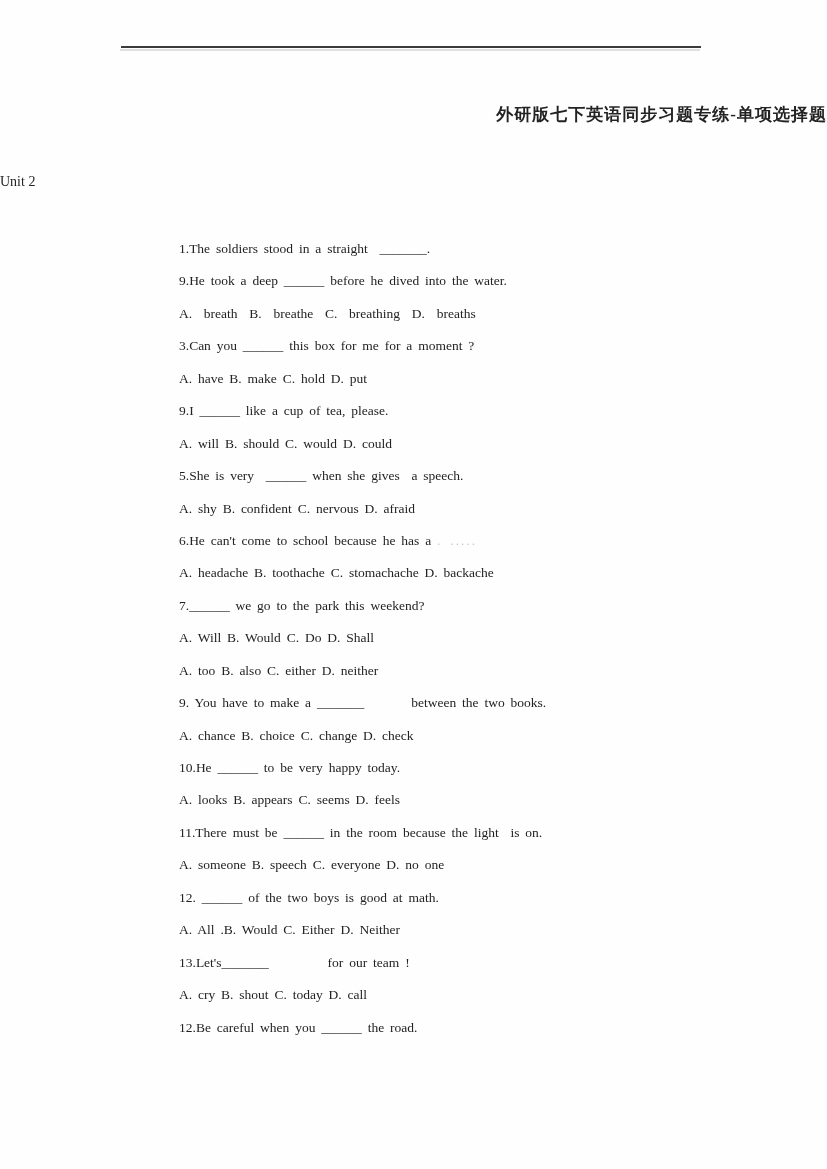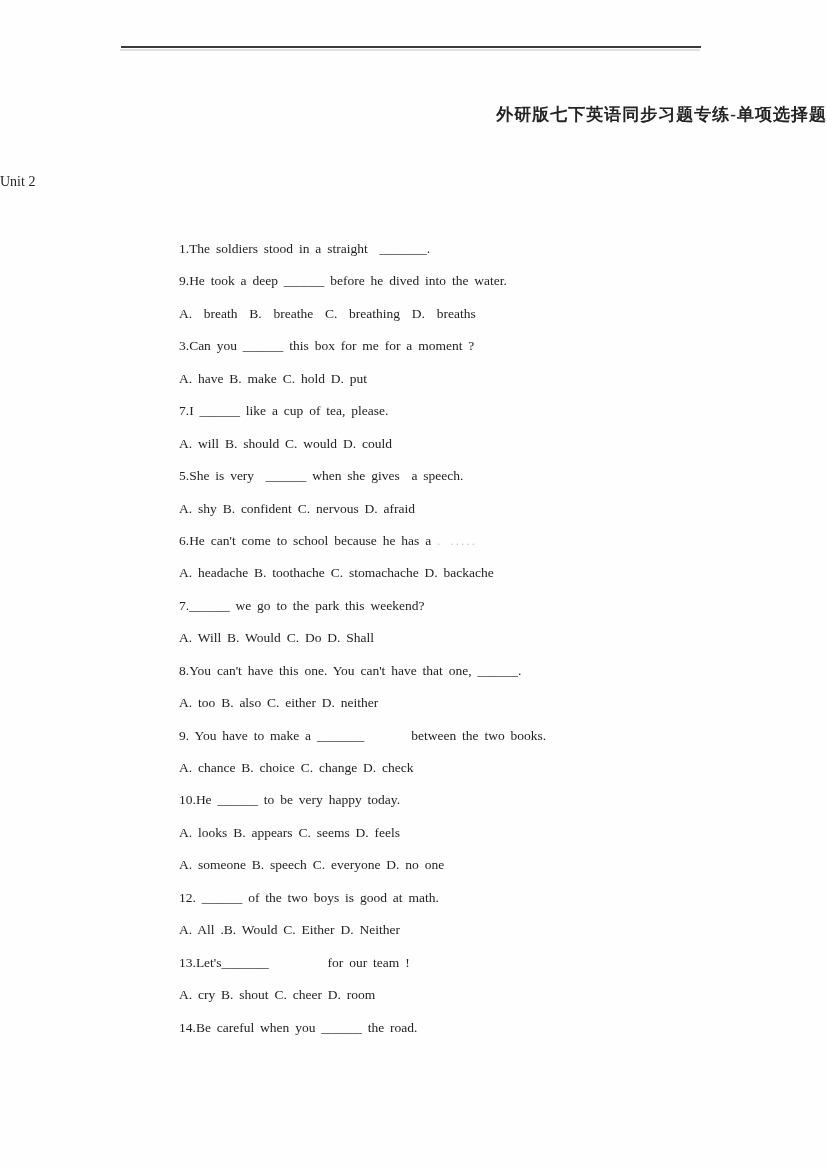--- a/index.html
+++ b/index.html
@@ -67,34 +67,34 @@
 <div class="page">
   <div class="top-rule"></div>
   <div class="doc-title">外研版七下英语同步习题专练-单项选择题</div>
   <div class="doc-subtitle">Unit 2</div>
   <div class="doc-lines">
       <div class="line"><span>1.The soldiers stood in a straight  _______.</span></div>
       <div class="line"><span>9.He took a deep ______ before he dived into the water.</span></div>
       <div class="line"><span>A.  breath  B.  breathe  C.  breathing  D.  breaths</span></div>
       <div class="line"><span>3.Can you ______ this box for me for a moment ?</span></div>
       <div class="line"><span>A. have B. make C. hold D. put</span></div>
-      <div class="line"><span>7.I ______ like a cup of tea, please.</span></div>
+      <div class="line"><span>9.I ______ like a cup of tea, please.</span></div>
       <div class="line"><span>A. will B. should C. would D. could</span></div>
       <div class="line"><span>5.She is very  ______ when she gives  a speech.</span></div>
       <div class="line"><span>A. shy B. confident C. nervous D. afraid</span></div>
       <div class="line"><span>6.He can't come to school because he has a </span><span class="faint">. .....</span></div>
       <div class="line"><span>A. headache B. toothache C. stomachache D. backache</span></div>
       <div class="line"><span>7.______ we go to the park this weekend?</span></div>
       <div class="line"><span>A. Will B. Would C. Do D. Shall</span></div>
-      <div class="line"><span>8.You can't have this one. You can't have that one, ______.</span></div>
       <div class="line"><span>A. too B. also C. either D. neither</span></div>
       <div class="line"><span>9. You have to make a _______        between the two books.</span></div>
       <div class="line"><span>A. chance B. choice C. change D. check</span></div>
       <div class="line"><span>10.He ______ to be very happy today.</span></div>
       <div class="line"><span>A. looks B. appears C. seems D. feels</span></div>
+      <div class="line"><span>11.There must be ______ in the room because the light  is on.</span></div>
       <div class="line"><span>A. someone B. speech C. everyone D. no one</span></div>
       <div class="line"><span>12. ______ of the two boys is good at math.</span></div>
       <div class="line"><span>A. All .B. Would C. Either D. Neither</span></div>
       <div class="line"><span>13.Let's_______          for our team !</span></div>
-      <div class="line"><span>A. cry B. shout C. cheer D. room</span></div>
-      <div class="line"><span>14.Be careful when you ______ the road.</span></div>
+      <div class="line"><span>A. cry B. shout C. today D. call</span></div>
+      <div class="line"><span>12.Be careful when you ______ the road.</span></div>
     </div>
 </div>
 
 </body></html>

